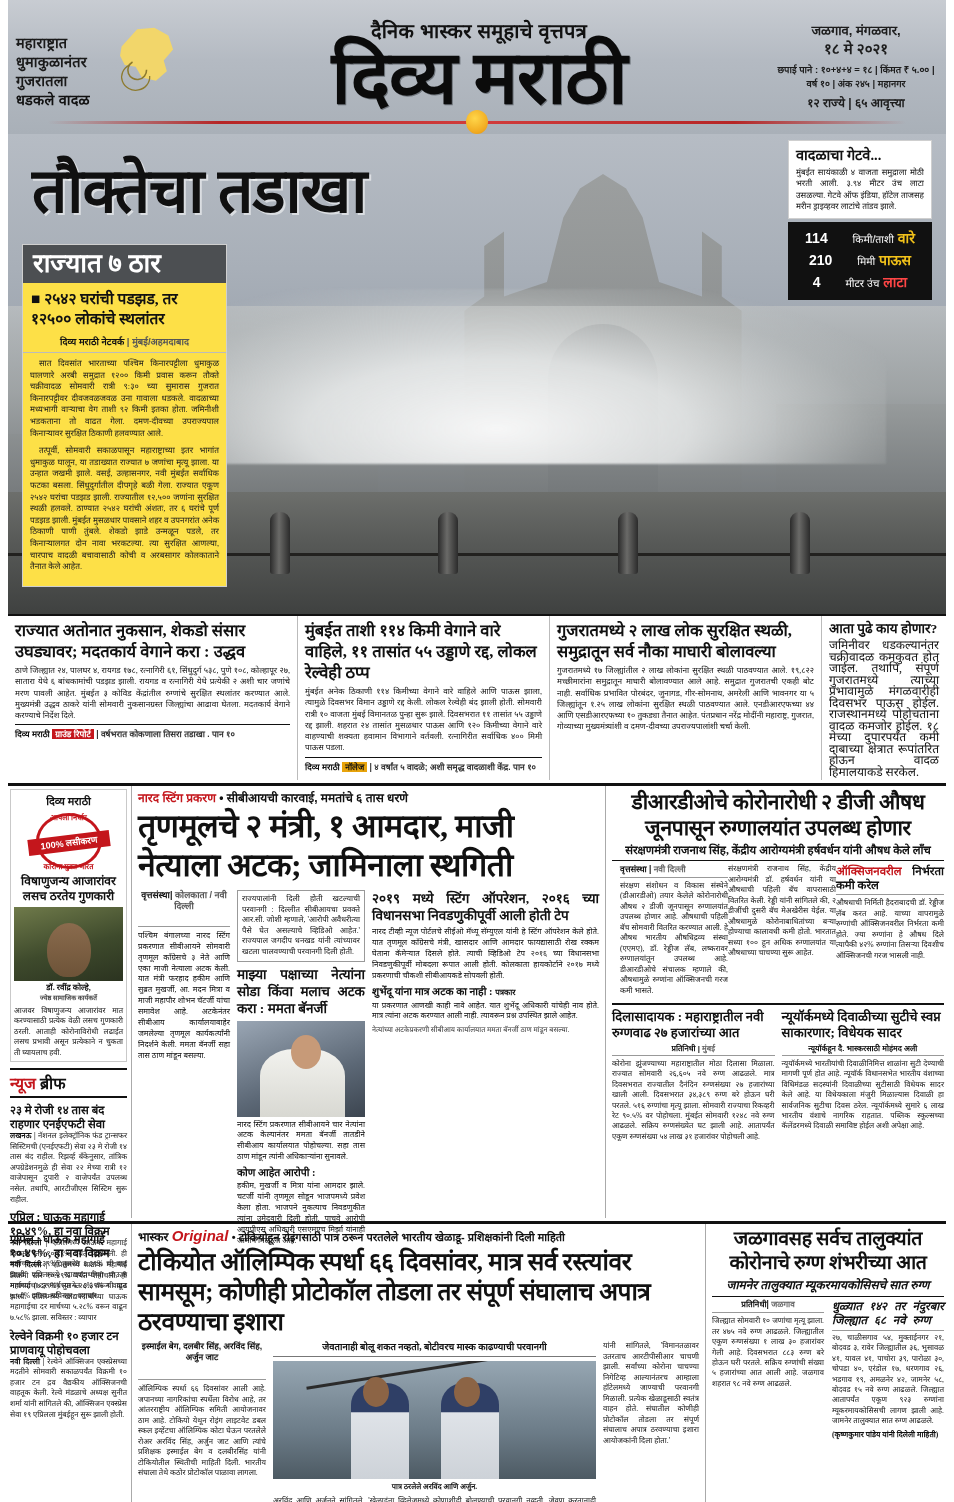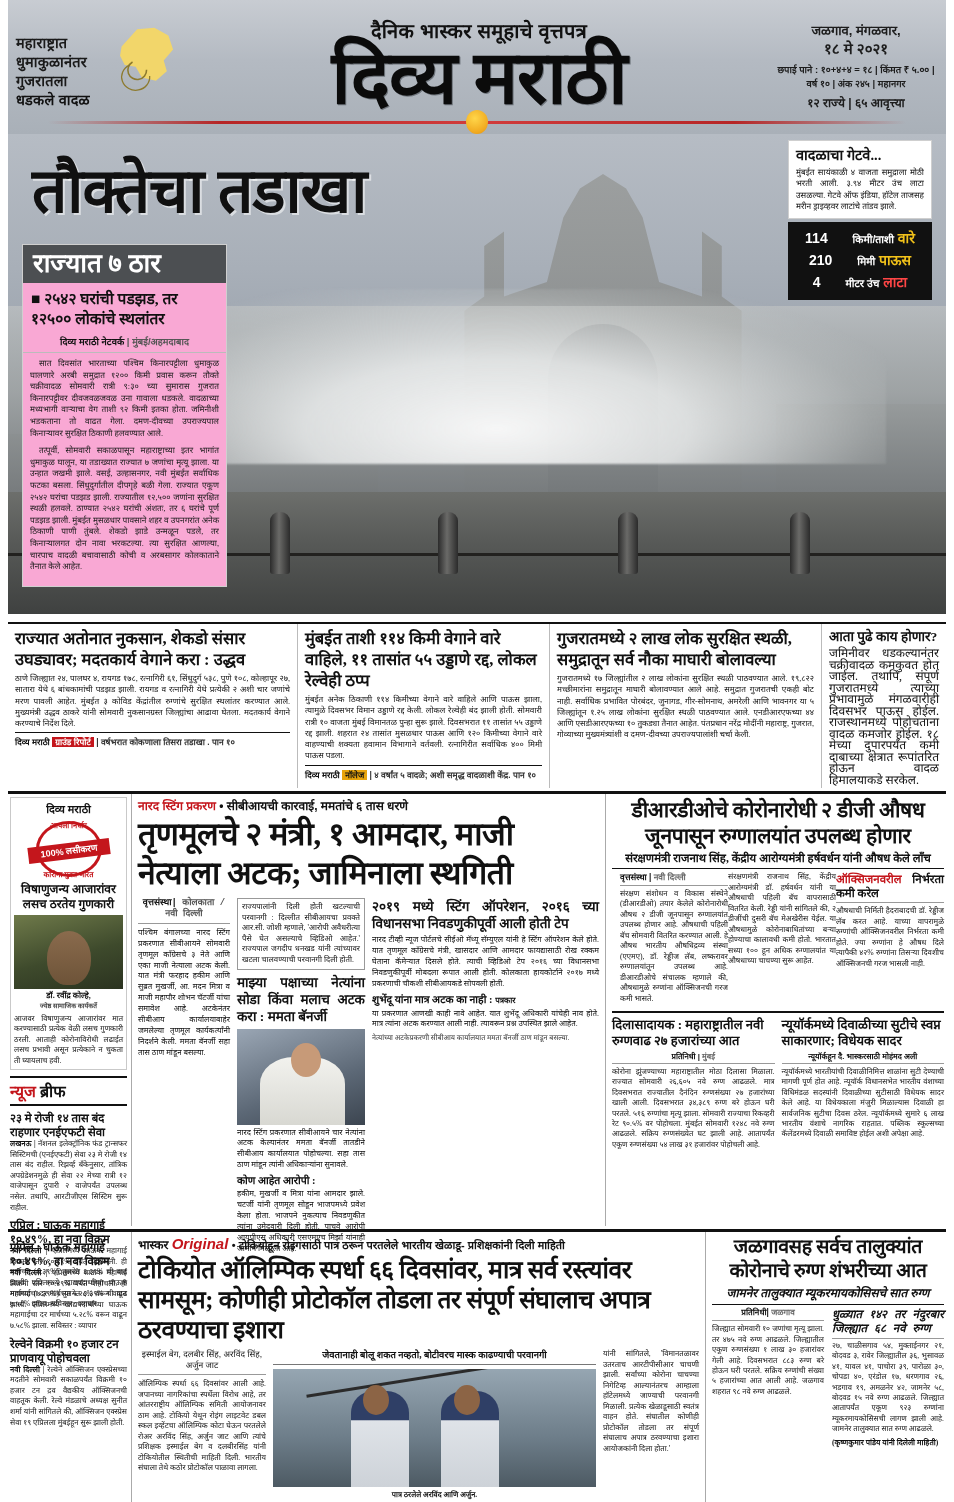--- a/index.html
+++ b/index.html
@@ -109,21 +109,21 @@
   .hero-headline {
     position:absolute; left:24px; top:22px; z-index:6;
     font-family:"Liberation Serif", serif; font-weight:700;
     font-size:62px; line-height:70px; color:#101010;
     text-shadow: 2px 2px 0 rgba(255,255,255,.55);
     letter-spacing:-1px;
   }
 
   .state-box {
     position:absolute; left:14px; top:110px; width:205px; z-index:7;
-    background:#f9a8d4; border:1px solid #cfcfcf;
+    background:#fde047; border:1px solid #cfcfcf;
   }
   .state-box .sb-head {
     background:#4c4f52; color:#fff; font-family:"Liberation Serif",serif;
     font-weight:700; font-size:26px; line-height:34px; padding:2px 10px;
   }
   .state-box .sb-sub {
     font-family:"Liberation Serif",serif; font-weight:700; font-size:15.5px;
     line-height:20px; padding:6px 8px 4px 8px;
   }
   .state-box .sb-byline {
@@ -150,24 +150,24 @@
   .storm-stats {
     position:absolute; right:14px; top:88px; width:144px; z-index:8;
     background:#111; padding:6px 4px; text-align:center;
   }
   .storm-stats div {
     font-family:"Liberation Sans",sans-serif; font-weight:700;
     font-size:14px; line-height:21px; color:#fff;
   }
   .storm-stats .hl { color:#f2c21a; }
   .storm-stats .hl-r { color:#ff4646; }
-  .storm-stats .unit { font-size:10.5px; font-weight:700;padding-left:21px; }
+  .storm-stats .unit { font-size:10.5px; font-weight:400;padding-left:21px; }
 
   
-  .sub-strip { display:flex; border-top:2px solid #111; margin-top:8px;justify-content:center; }
+  .sub-strip { display:flex; border-top:2px solid #111; margin-top:0;justify-content:center; }
   .sub-col { padding:4px 7px 2px; border-right:1px solid #bbb; }
   .sub-col:last-child { border-right:none; }
   .sub-col h3 {
     font-family:"Liberation Serif",serif; font-weight:700;
     font-size:16.5px; line-height:21px; margin-bottom:3px;
   }
   .sub-col .body { font-size:8.2px; line-height:11.3px; text-align:justify; }
   .sub-col .tagline {
     margin-top:3px; padding-top:3px; border-top:1px solid #111;
     font-size:8.5px; font-weight:700; font-family:"Liberation Sans",sans-serif;
@@ -236,21 +236,21 @@
     margin-bottom:1px;
   }
   .kicker-line .red { color:#c4161c; }
   .mid-center h1 {
     font-family:"Liberation Serif",serif; font-weight:700;
     font-size:32px; line-height:39px; letter-spacing:-.5px;
   }
   .mc-cols { display:flex; gap:7px; margin-top:5px; }
   .mc-col { flex:1; font-size:7.9px; line-height:10.9px; text-align:justify; }
   .mc-col .byline { font-weight:700; font-size:9px; text-align:center; margin-bottom:4px;
-     padding-bottom:3px; border-bottom:1px solid #999; font-family:Liberation Mono, monospace;}
+     padding-bottom:14px; border-bottom:1px solid #999; font-family:Liberation Sans, sans-serif;}
   .mc-col .byline .g { color:#555; font-weight:600; }
   .boxquote {
     border:1px solid #999; padding:3px 4px; font-size:7.8px; line-height:10.6px;
     margin-bottom:4px;
   }
   .sub2 { font-family:"Liberation Serif",serif; font-weight:700; font-size:13.5px; line-height:17px; margin-bottom:3px;}
   .mamata-photo {
     height:96px; background: linear-gradient(160deg,#9aa6b4,#5c6876 60%,#3c4550);
     margin:4px 0 3px; position:relative; overflow:hidden;
   }
@@ -304,22 +304,22 @@
   }
   .bt-center .origin .blk { color:#111; }
   .bt-center .origin .red { color:#c4161c; font-size:15px; font-style:italic; }
   .bt-center .origin .rest { font-weight:600; color:#111; font-size:11px; }
   .bt-center h1 {
     font-family:"Liberation Serif",serif; font-weight:700;
     font-size:24.5px; line-height:30px; letter-spacing:-.4px;
   }
   .bc-cols { display:flex; gap:7px; margin-top:4px; }
   .bc-col { font-size:7.7px; line-height:10.5px; text-align:justify; }
-  .bc-names { text-align:center; font-weight:400; font-size:8.5px; line-height:11px;
-     border-bottom:1px solid #999; padding-bottom:3px; margin-bottom:4px;
+  .bc-names { text-align:center; font-weight:700; font-size:8.5px; line-height:11px;
+     border-bottom:1px solid #999; padding-bottom:16px; margin-bottom:4px;
      font-family:"Liberation Sans",sans-serif;}
   .rowers-cap { text-align:center; font-weight:700; font-size:9.5px; line-height:12px;
      border-bottom:1px solid #777; padding-bottom:3px; margin-bottom:4px;}
   .rowers-photo {
     height:118px; background: linear-gradient(180deg,#96a6b2,#6c7c88 60%,#4d5a63);
     position:relative; overflow:hidden; margin-bottom:3px;
   }
   .rowers-photo .p1, .rowers-photo .p2 {
     position:absolute; bottom:0; width:58px; height:96px;
     background: linear-gradient(180deg,#2f3f66 30%,#dfe3e8 31%,#cdd2d8);

